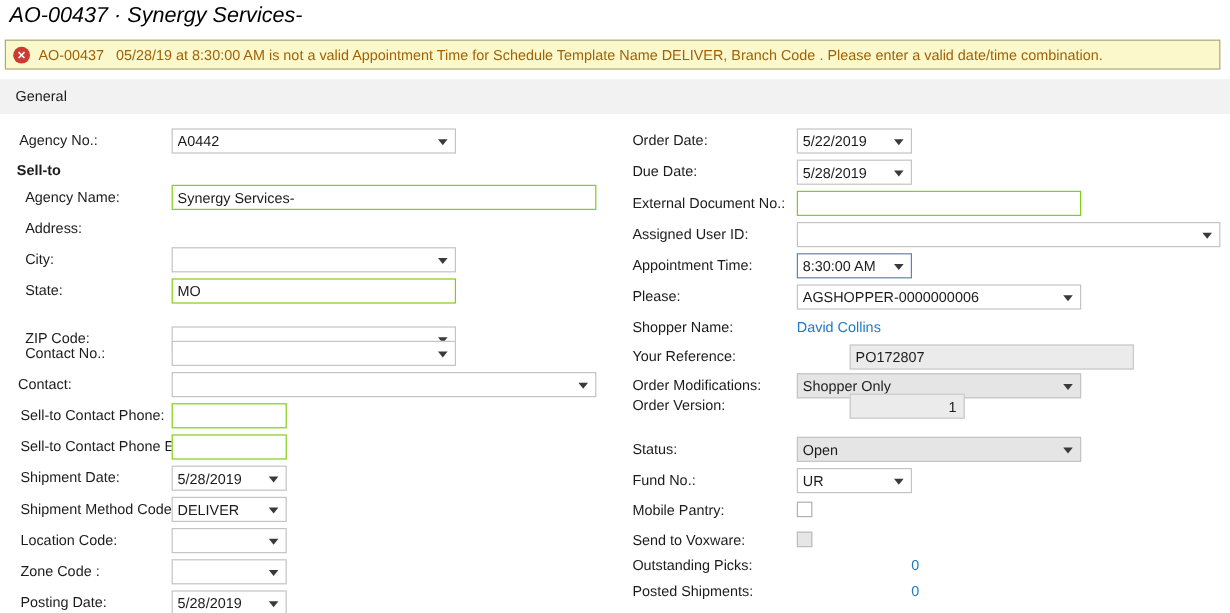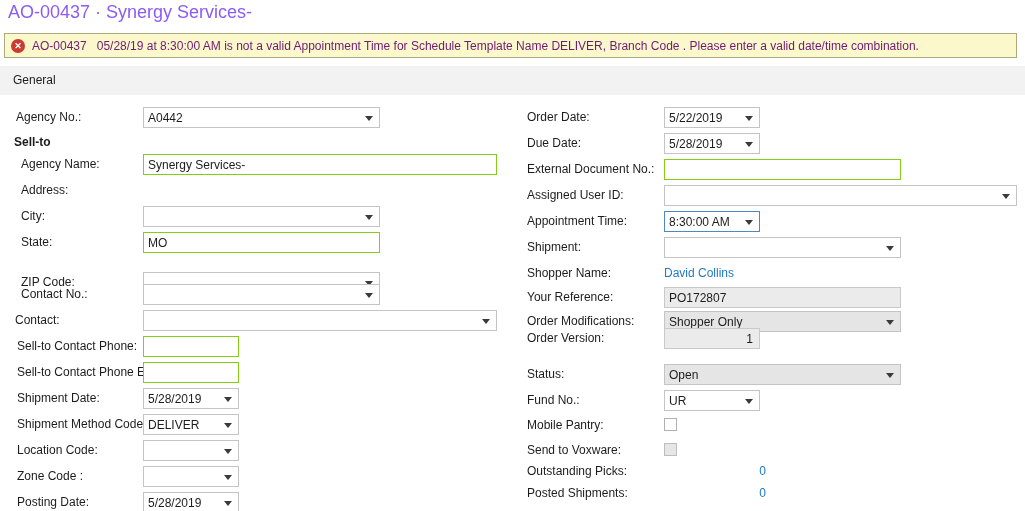--- a/index.html
+++ b/index.html
@@ -3,33 +3,33 @@
 <meta charset="utf-8">
 <style>
   * { margin:0; padding:0; box-sizing:border-box; }
   html,body { background:#fff; }
   #screen {
     position:relative; width:1025px; height:511px; overflow:hidden;
     background:#fff; font-family:"Liberation Sans", sans-serif; font-size:12px; color:#1c1c1c;
   }
   
   .page-title {
-    position:absolute; left:8px; top:2px; font-size:18px; color:#8b5cf6; white-space:nowrap;
+    position:absolute; left:8px; top:2px; font-size:18px; color:#000000; white-space:nowrap;font-style:italic;
   }
   
   .errbar {
     position:absolute; left:4px; top:33px; width:1013px; height:25px;
     background:#fbf8cc; border:1px solid #aba97f; display:flex; align-items:center;
   }
   .erricon {
     width:14px; height:14px; border-radius:50%; background:#cc3b30; color:#fff;
     font-size:9px; font-weight:bold; line-height:14px; text-align:center;
     margin-left:6px; margin-right:7px; flex:0 0 auto;
   }
-  .errtext { color:#701a75; white-space:nowrap;text-align:right; }
+  .errtext { color:#a16207; white-space:nowrap;text-align:right; }
   .errcode { margin-right:10px; }
   
   .section {
     position:absolute; left:0; top:66px; width:1025px; height:29px;
     background:#f2f2f2; line-height:29px; padding-left:13px; color:#1c1c1c;
   }
   
   .row { position:absolute; left:0; width:1025px; height:22px; }
   .lbl { position:absolute; top:3px; white-space:nowrap; color:#1c1c1c; }
   .lbl.bold { font-weight:bold; }
@@ -40,21 +40,21 @@
   .fx143{left:143px} .fx664{left:664px}
   .w122{width:96px} .w237{width:237px} .w353{width:353px} .w354{width:354px}
   .fld .val {
     position:absolute; left:4px; right:30px; top:3px; white-space:nowrap; overflow:hidden; color:#1c1c1c;
   }
   .fld.plain .val { right:4px; }
   .fld .arr {
     position:absolute; right:6px; top:8px; width:0; height:0;
     border-left:4px solid transparent; border-right:4px solid transparent; border-top:5px solid #3a3a3a;
   }
-  .fld.dis { background:#ebebeb; border-color:#c9c9c9; }
+  .fld.dis { background:#ebebeb; border-color:#c9c9c9;margin-left:44px; }
   .fld.graybg { background:#e5e5e5; }
   .fld.focused { border:1px solid #4f87c5; }
   .fld .val.ralign { text-align:right; right:6px; left:4px; }
   input.tinput {
     position:absolute; top:0; height:21px; border:1px solid #84cc16; background:#fff;
     font-family:"Liberation Sans", sans-serif; font-size:12px; color:#1c1c1c; padding:0 4px; outline:none;
   }
   input.tinput:disabled { background:#ebebeb; color:#333; }
   .cbox {
     position:absolute; left:664px; top:3px; width:13px; height:13px;
@@ -217,22 +217,23 @@
 
   <div class="row" style="top:211px">
     <span class="lbl l527">Appointment Time:</span>
     <div class="fld fx664 w122 focused">
       <span class="val">8:30:00 AM</span>
       <span class="arr"></span>
     </div>
   </div>
 
   <div class="row" style="top:237px">
-    <span class="lbl l527">Shipment:</span>
+    <span class="lbl l527">Please:</span>
     <div class="fld fx664 w237">
+      <span class="val">AGSHOPPER-0000000006</span>
       <span class="arr"></span>
     </div>
   </div>
 
   <div class="row" style="top:263px">
     <span class="lbl l527">Shopper Name:</span>
     <span class="linkval">David Collins</span>
   </div>
 
   <div class="row" style="top:287px">

